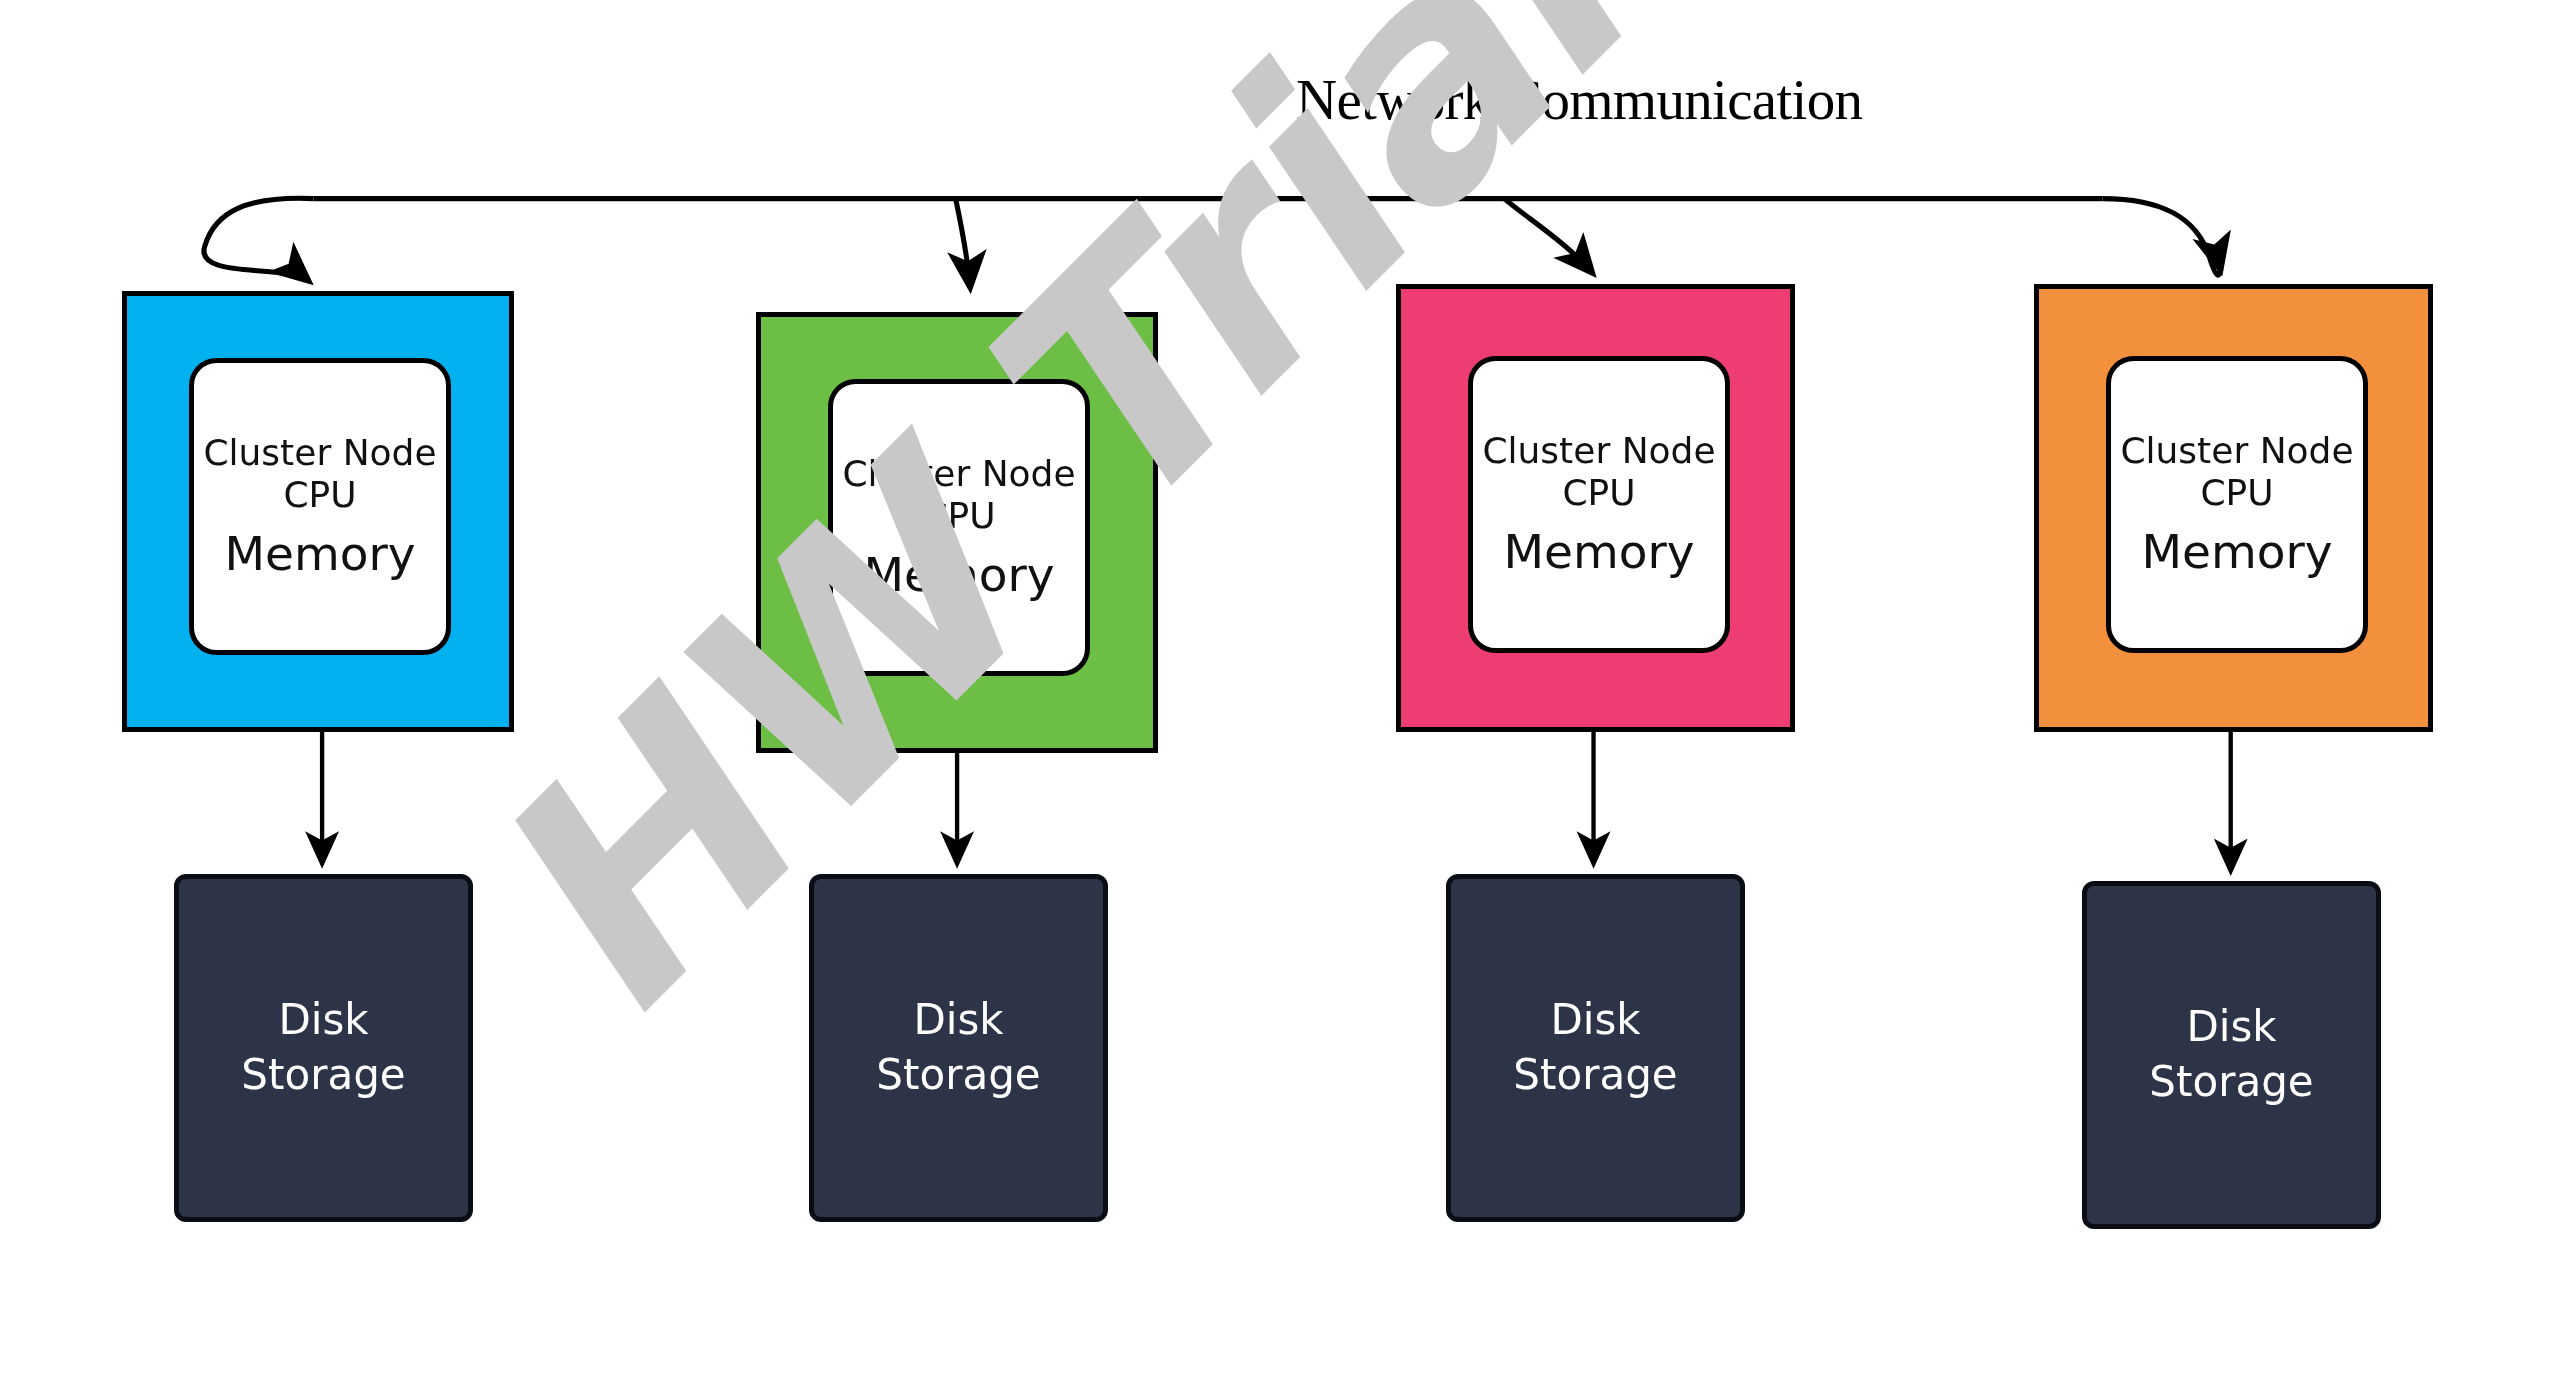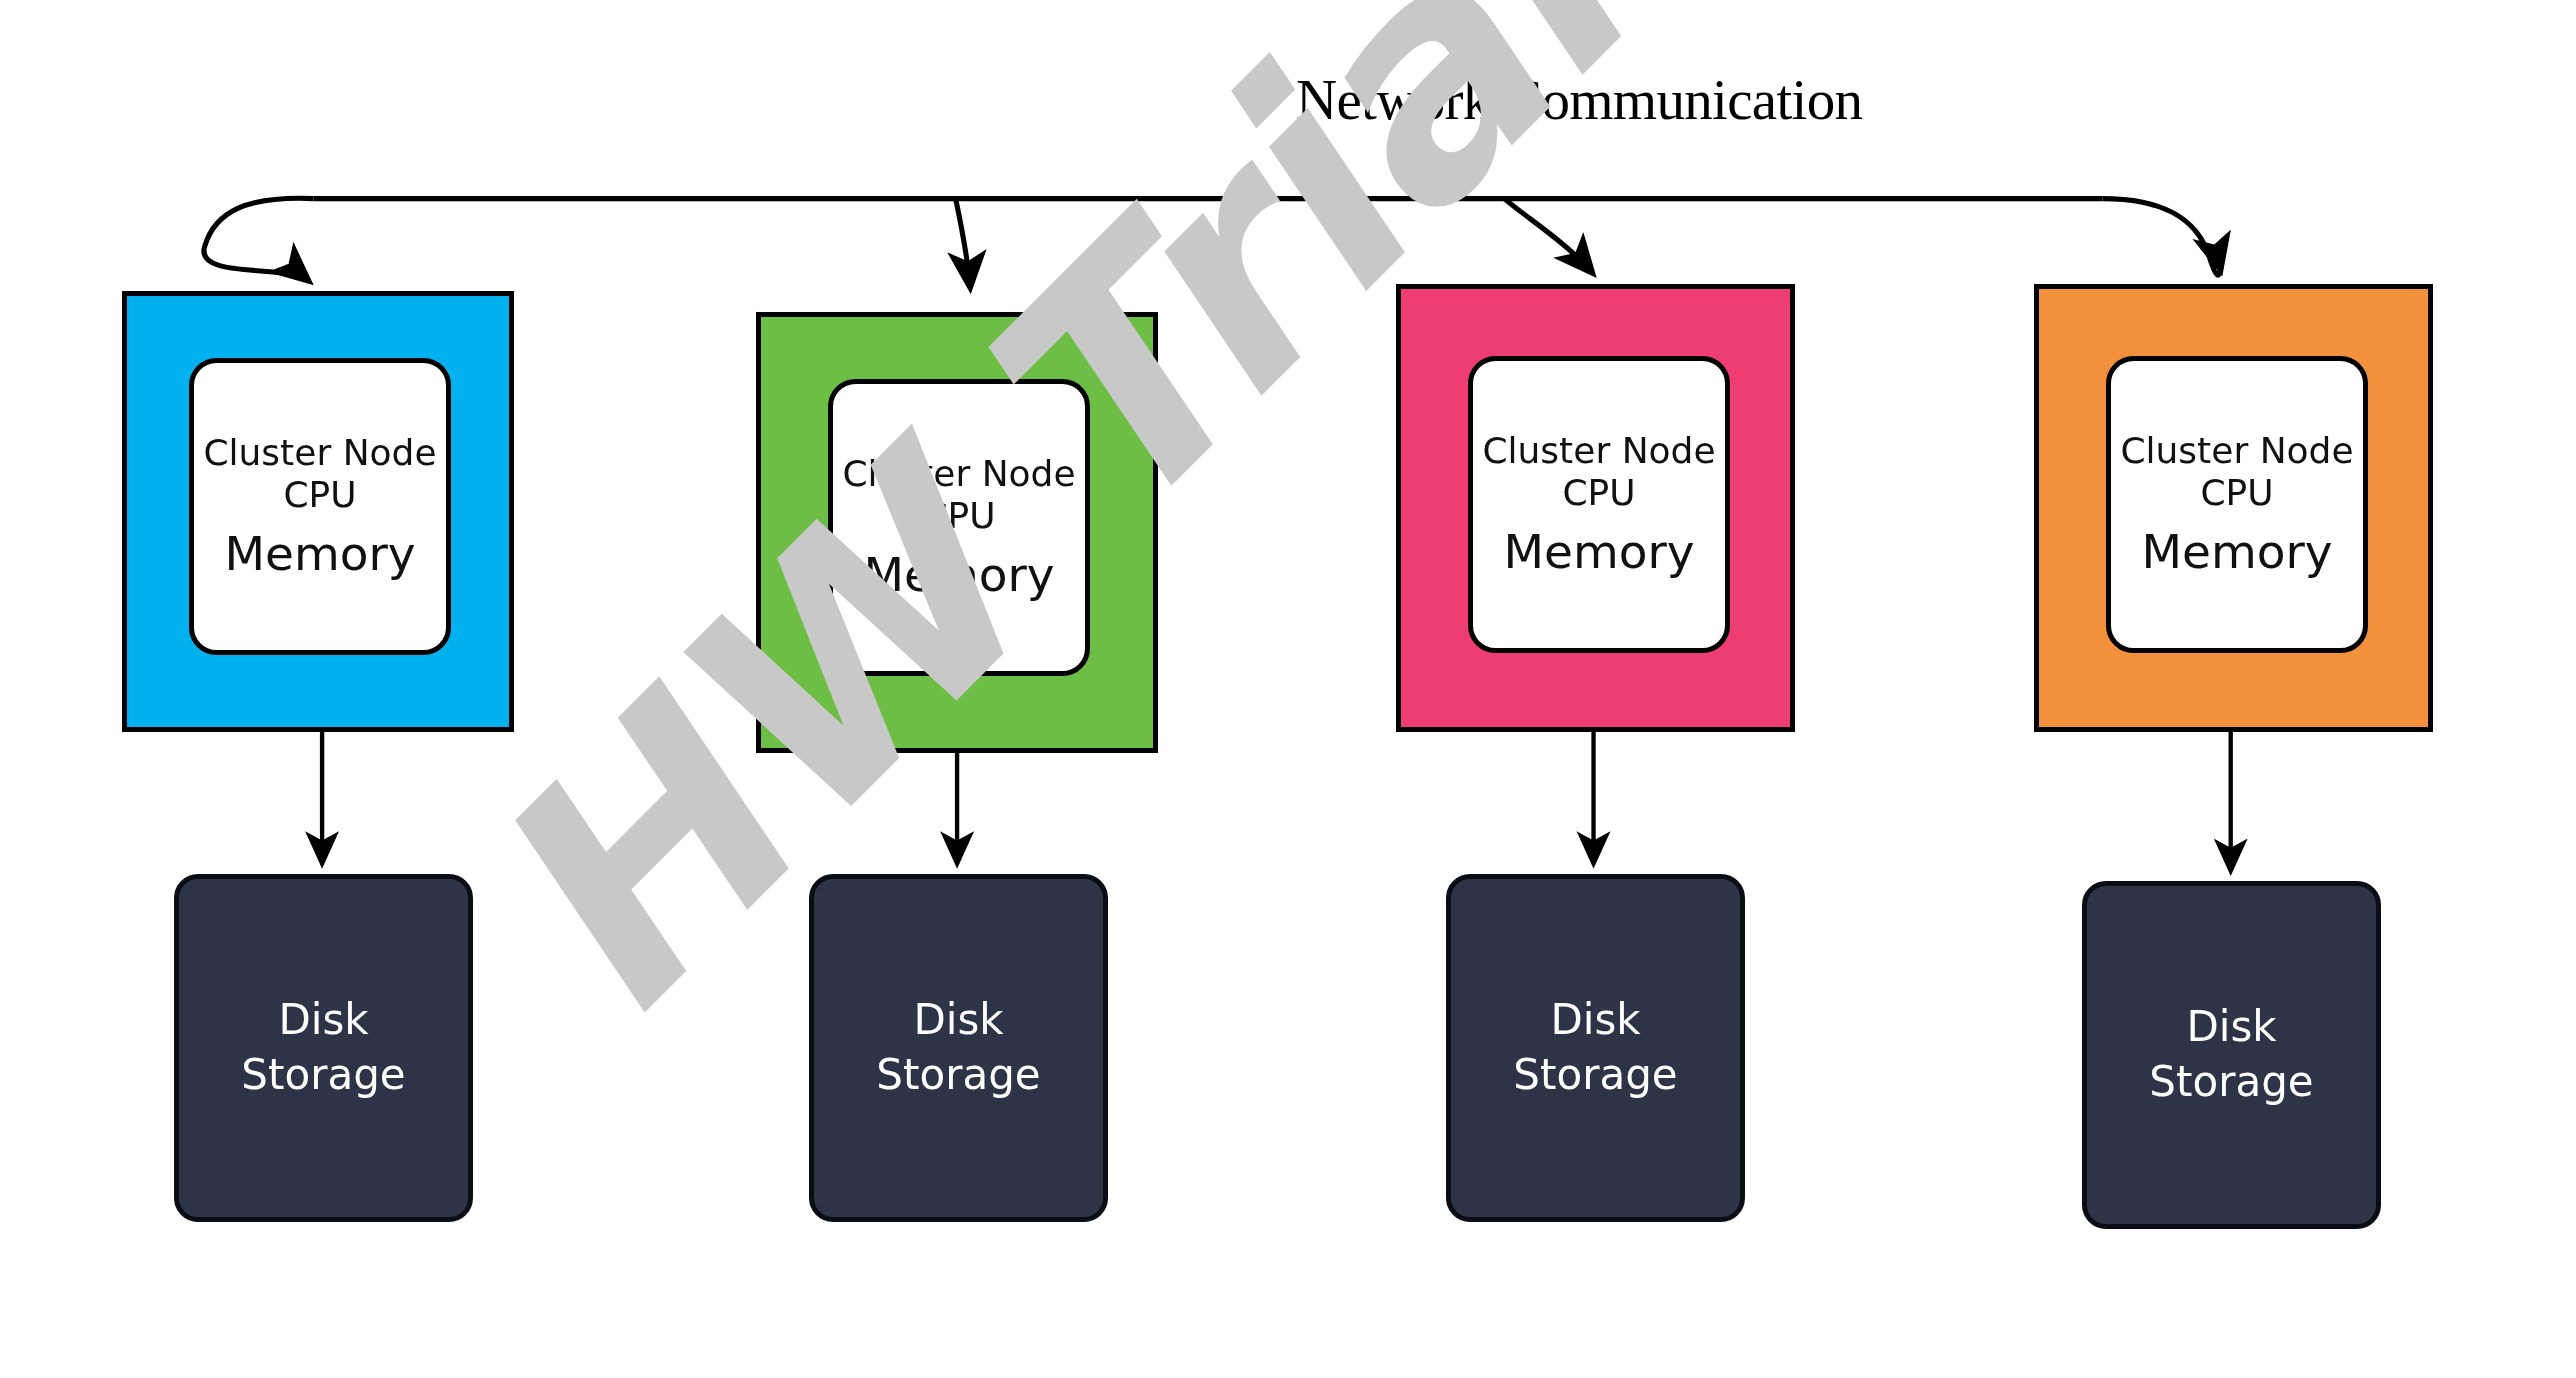--- a/index.html
+++ b/index.html
@@ -100,21 +100,21 @@
   .node-inner .ln1 { font-size: 36px; }
   .node-inner .ln2 { font-size: 36px; }
   .node-inner .ln3 { font-size: 47px; margin-top: 8.7px; }
 
   
   .disk-box {
     position: absolute;
     box-sizing: border-box;
     background: #2e3447;
     border: 5px solid #0b0d14;
-    border-radius: 24px;
+    border-radius: 12px;
     z-index: 3;
     display: flex;
     flex-direction: column;
     align-items: center;
     justify-content: center;
   }
   .disk-box .dl {
     font-family: "DejaVu Sans", sans-serif;
     color: #ffffff;
     font-size: 42px;

